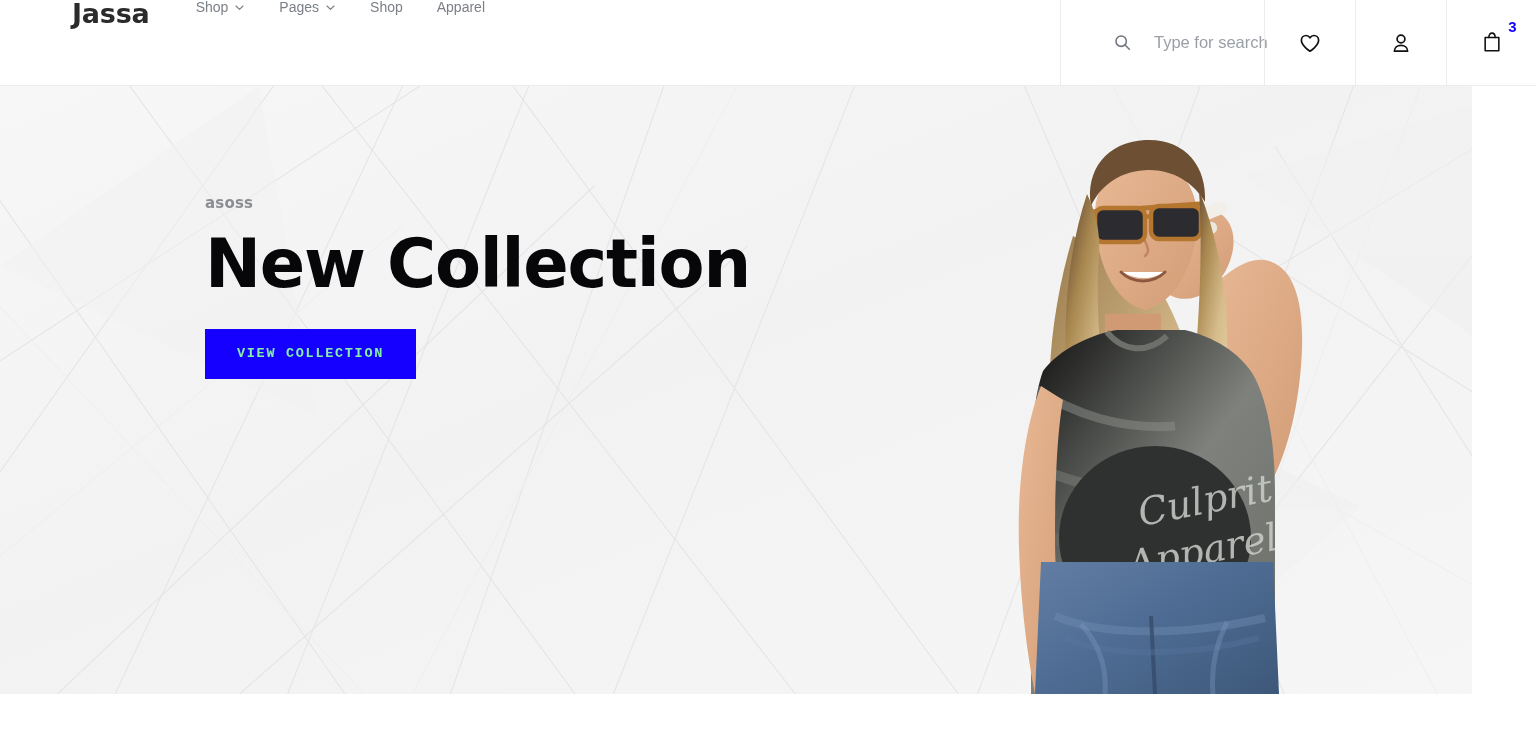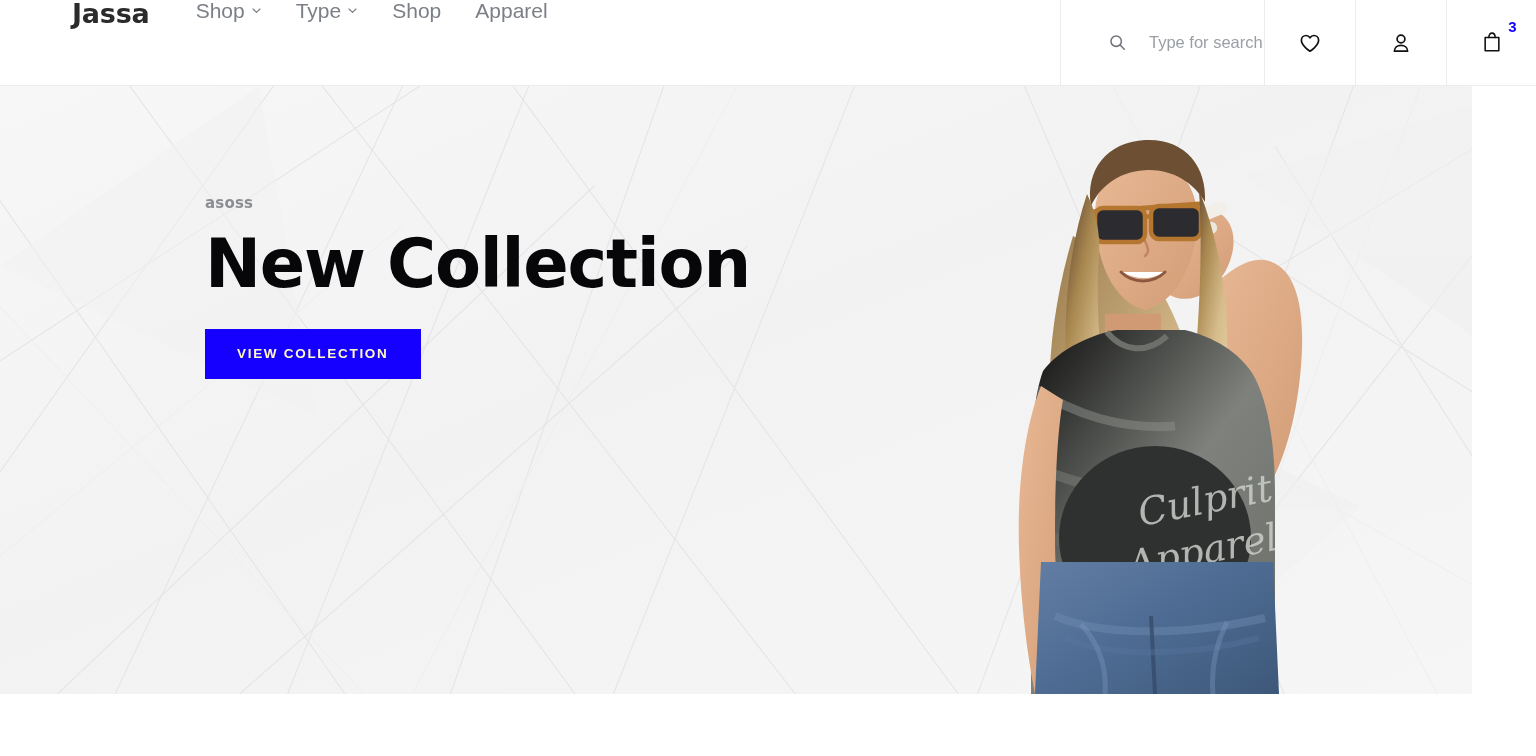--- a/index.html
+++ b/index.html
@@ -33,37 +33,37 @@
     color:#2b2b2b;
     letter-spacing:-0.2px;
     font-family:"DejaVu Sans", sans-serif;
     margin-right:46px;
     line-height:1;
     cursor:pointer;
   }
   .nav { display:flex; align-items:center; gap:34px; }
   .nav-item {
     display:flex; align-items:center; gap:6px;
-    font-size:21px;
+    font-size:14px;
     color:#7b7f86;
     cursor:pointer;
     line-height:1;
     white-space:nowrap;
   }
   .chev { display:block; width:11px; height:11px; flex:0 0 auto; }
   .chev svg { display:block; width:11px; height:11px; }
 
   .header-right { display:flex; align-items:stretch; flex:0 0 auto; }
   .hr-cell {
     display:flex; align-items:center; justify-content:center;
     border-left:1px solid #ececec;
     position:relative;
     cursor:pointer;
   }
-  .cell-search { width:204px; justify-content:flex-end; padding-left:58px; gap:23px; }
+  .cell-search { width:204px; justify-content:center; padding-left:58px; gap:23px; }
   .cell-icon  { width:91px; }
   .cell-cart  { width:90px; border-right:none; }
 
   .search-ico { width:17px; height:17px; flex:0 0 auto; color:#6e727a; }
   .search-ico svg { display:block; }
   .search-input {
     border:none; outline:none; background:transparent;
     font-family:"Liberation Sans", sans-serif;
     font-size:16.5px; color:#2b2b2b;
     width:115px; padding:0;
@@ -102,25 +102,25 @@
   .hero-title {
     font-size:67px; font-weight:700; color:#07070a;
     line-height:1.04; letter-spacing:-1.2px;
     font-family:"DejaVu Sans", sans-serif;
     margin-bottom:29px;
     white-space:nowrap;
   }
   .hero-btn {
     display:inline-flex; align-items:center; justify-content:center;
     height:50px; padding:0 32px;
-    background:#1500ff; color:#fef9c3;
+    background:#1500ff; color:#86efac;
     font-size:13.5px; font-weight:700;
     letter-spacing:1.7px;
     border:none; cursor:pointer;
-    font-family:Liberation Sans, sans-serif;
+    font-family:Liberation Mono, monospace;
   }
 
   .hero-photo {
     position:absolute;
     left:855px; top:0;
     width:560px; height:608px;
     z-index:4;
   }
   .hero-photo svg { display:block; width:100%; height:100%; }
 
@@ -142,21 +142,21 @@
       <nav class="nav">
         <div class="nav-item">
           <span>Shop</span>
           <span class="chev">
             <svg viewBox="0 0 12 12" fill="none" stroke="#7b7f86" stroke-width="1.3" stroke-linecap="round" stroke-linejoin="round">
                 <path d="M2.2 4.4 L6 8.1 L9.8 4.4"></path>
               </svg>
           </span>
         </div>
         <div class="nav-item">
-          <span>Type</span>
+          <span>Pages</span>
           <span class="chev">
             <svg viewBox="0 0 12 12" fill="none" stroke="#7b7f86" stroke-width="1.3" stroke-linecap="round" stroke-linejoin="round">
                 <path d="M2.2 4.4 L6 8.1 L9.8 4.4"></path>
               </svg>
           </span>
         </div>
         <div class="nav-item">
           <span>Shop</span>
         </div>
         <div class="nav-item">

